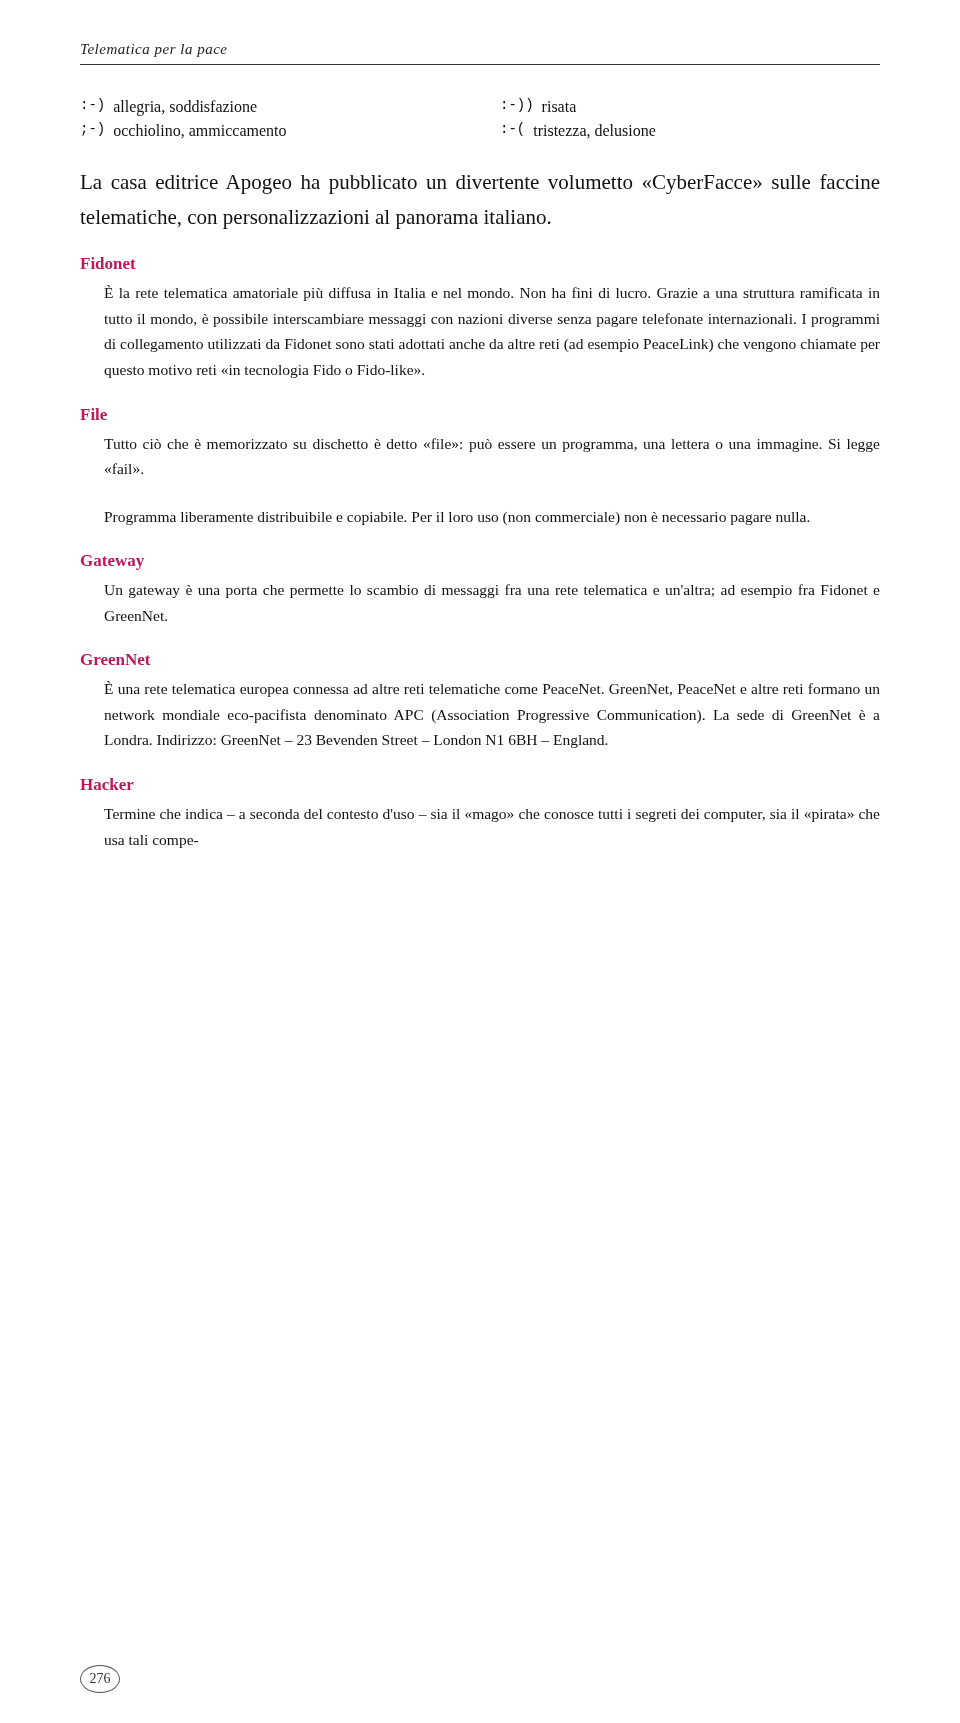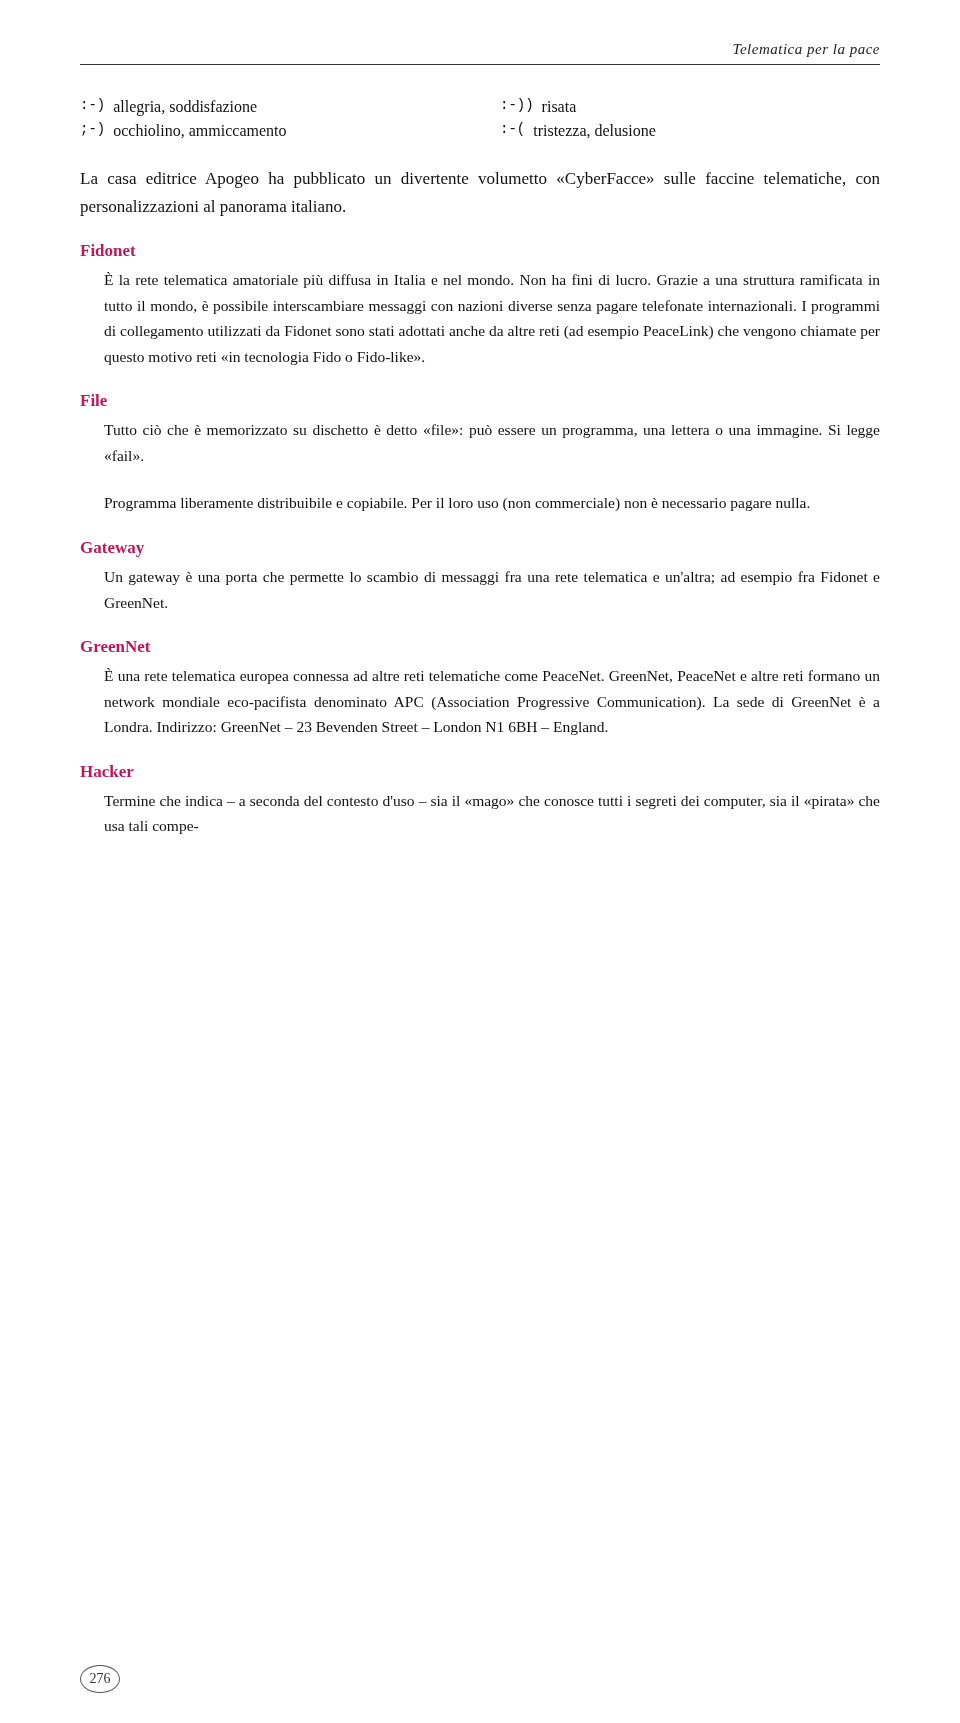--- a/index.html
+++ b/index.html
@@ -19,21 +19,21 @@
 
     .page {
       width: 960px;
       min-height: 1723px;
       background: #ffffff;
       position: relative;
       padding: 40px 80px 60px 80px;
     }
 
     .page-header {
-      text-align: right;
+      text-align: left;
       margin-bottom: 30px;
       padding-bottom: 6px;
       border-bottom: 1px solid #333;
     }
 
     .page-header-title {
       font-size: 15px;
       font-style: italic;
       letter-spacing: 0.5px;
       color: #222;
@@ -59,21 +59,21 @@
       font-family: 'Courier New', Courier, monospace;
       font-size: 14px;
       white-space: nowrap;
     }
 
     .intro-text {
       font-size: 16px;
     }
 
     .intro-paragraph {
-      font-size: 17px;
+      font-size: 21px;
       line-height: 1.65;
       text-align: justify;
       margin-bottom: 20px;
       color: #111;
     }
 
     .section {
       margin-bottom: 22px;
     }
 

